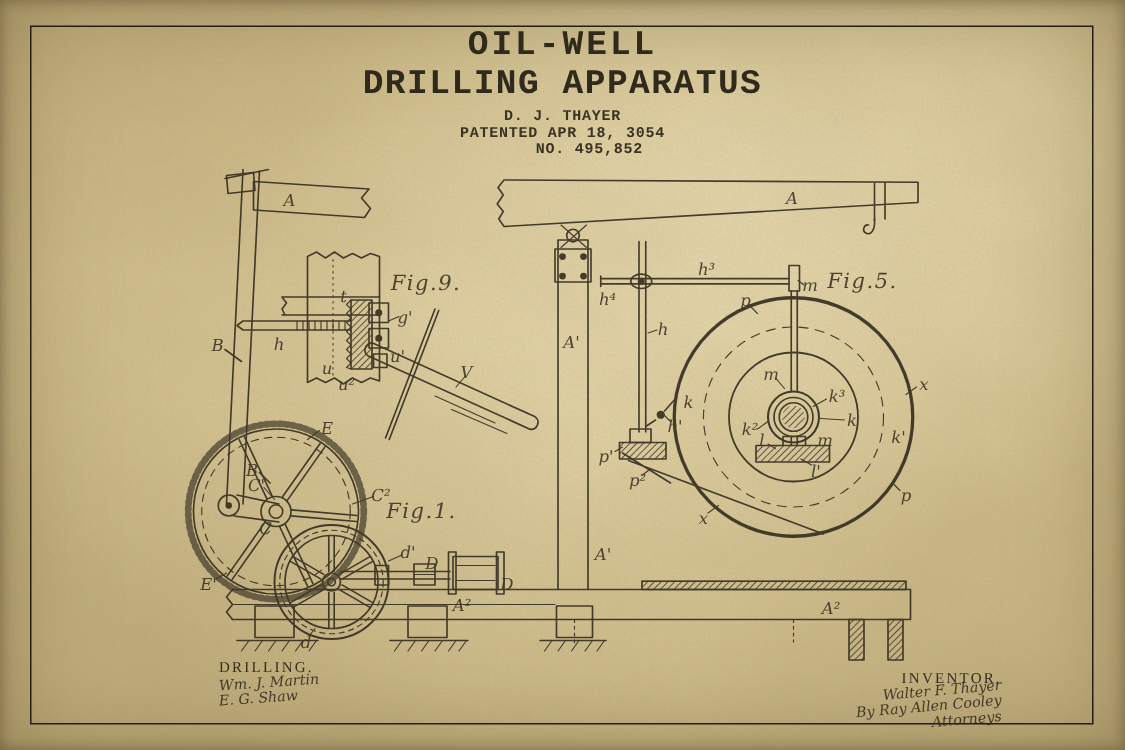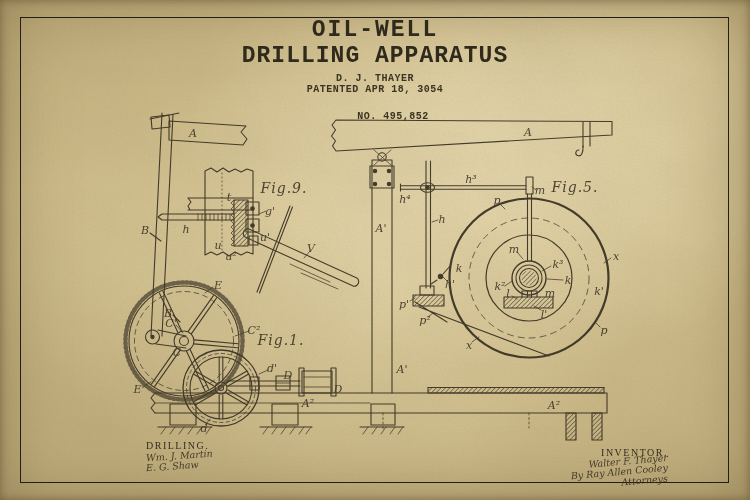--- a/index.html
+++ b/index.html
@@ -66,21 +66,21 @@
     <rect width="750" height="500" fill="#d8c694" filter="url(#grain)" opacity="0.45"></rect>
   </svg>
 
   <div class="frame"></div>
 
   <div class="title-block">
     <div class="t1">OIL-WELL</div>
     <div class="t2">DRILLING APPARATUS</div>
     <div class="tsub">D. J. THAYER</div>
     <div class="tsub" style="margin-top:0;">PATENTED APR 18, 3054</div>
-    <div class="tsub" style="margin-top:16px;padding-left:36px;">NO. 495,852</div>
+    <div class="tsub" style="margin-top:0;padding-left:36px;">NO. 495,852</div>
   </div>
 
   <svg class="drawing" width="750" height="500" viewBox="0 0 750 500">
     <defs>
       <pattern id="ph2" width="3.2" height="3.2" patternUnits="userSpaceOnUse" patternTransform="rotate(45)">
         <line x1="0" y1="0" x2="0" y2="3.2" stroke="#342d1f" stroke-width="1.1"></line>
       </pattern>
     </defs>
 
     <g class="ink">

